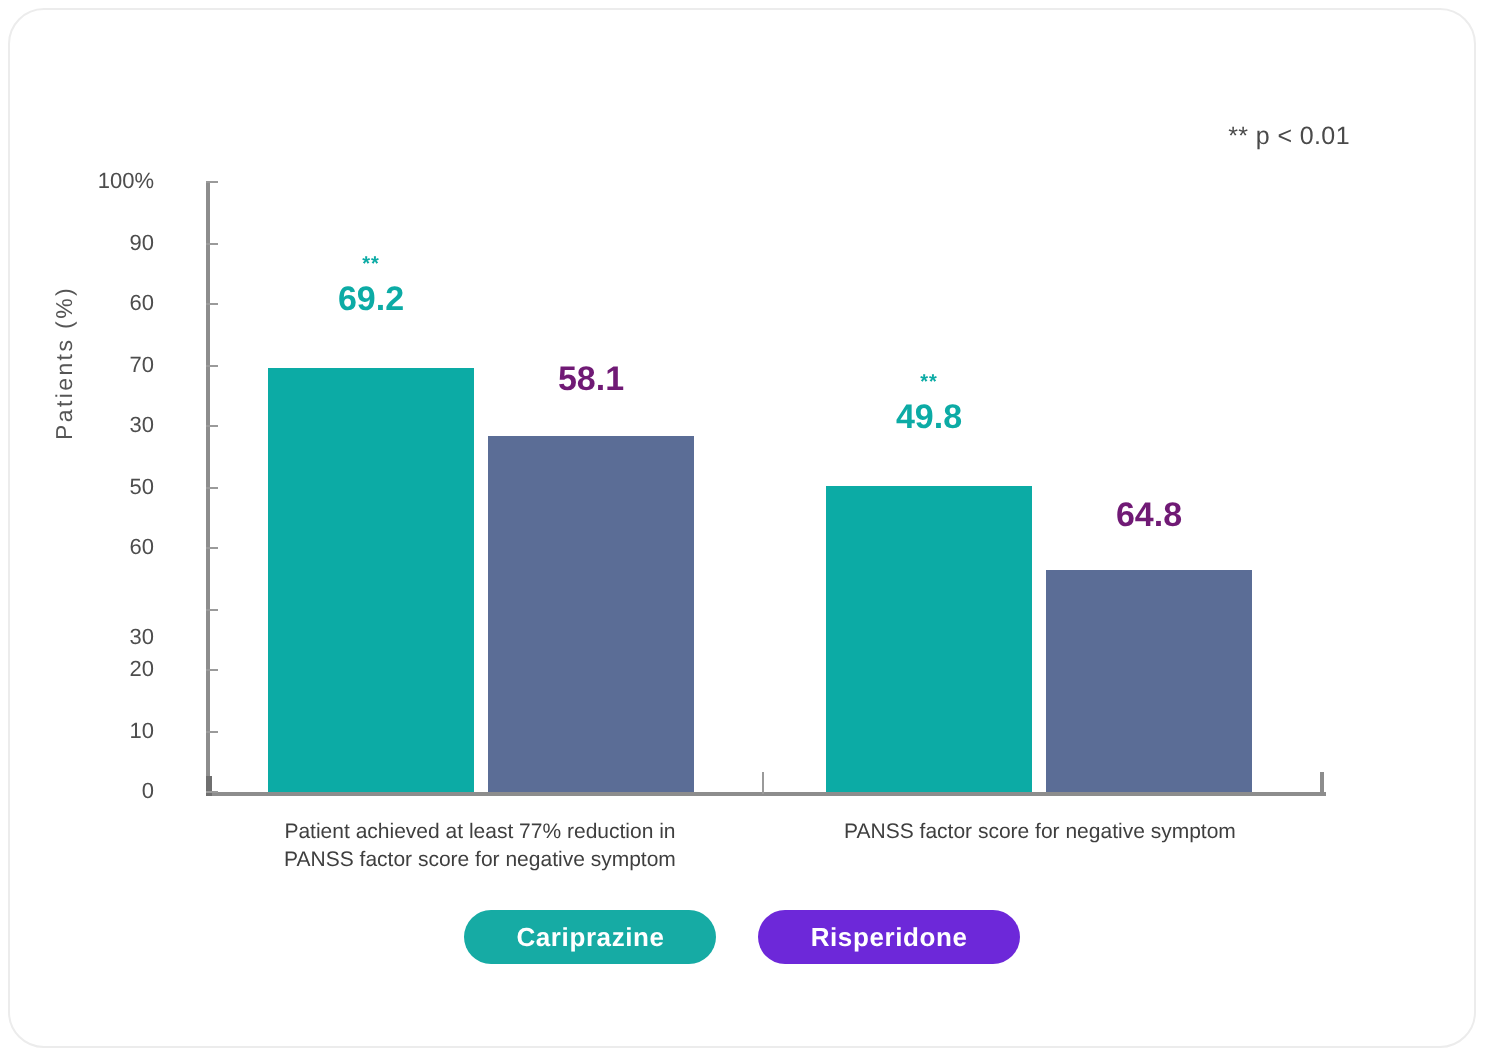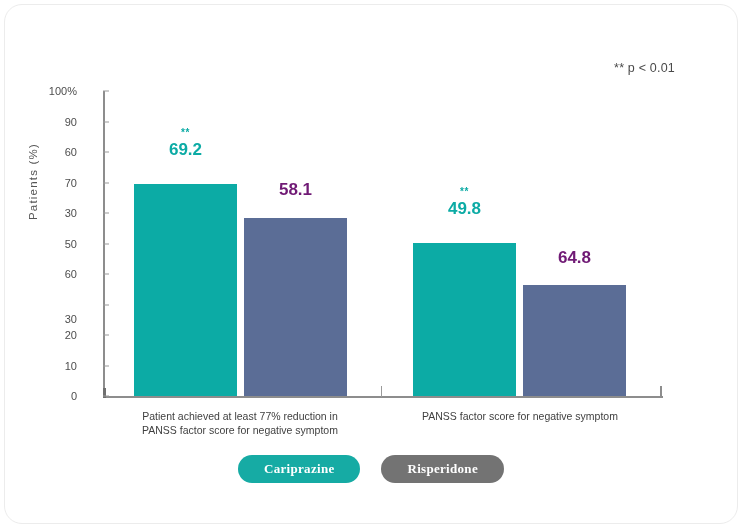--- a/index.html
+++ b/index.html
@@ -155,32 +155,31 @@
   }
 
   .legend {
     position: absolute;
     left: 0;
     right: 0;
     top: 450px;
     display: flex;
     justify-content: center;
     gap: 21px;
-    font-family: Liberation Serif, serif;
   }
   .legend-pill {
     border-radius: 14px;
     padding: 6px 26px;
     color: #ffffff;
     font-size: 13px;
     font-weight: bold;
     letter-spacing: 0.3px;
   }
   .legend-pill.teal  { background: #16aba4; }
-  .legend-pill.slate { background: #737373; text-align: right; }
+  .legend-pill.slate { background: #6d28d9; text-align: right; }
 </style>
 </head>
 <body>
 
 <div class="card">
 
   <div class="pvalue">** p &lt; 0.01</div>
 
   <div class="ytitle">Patients (%)</div>
 

